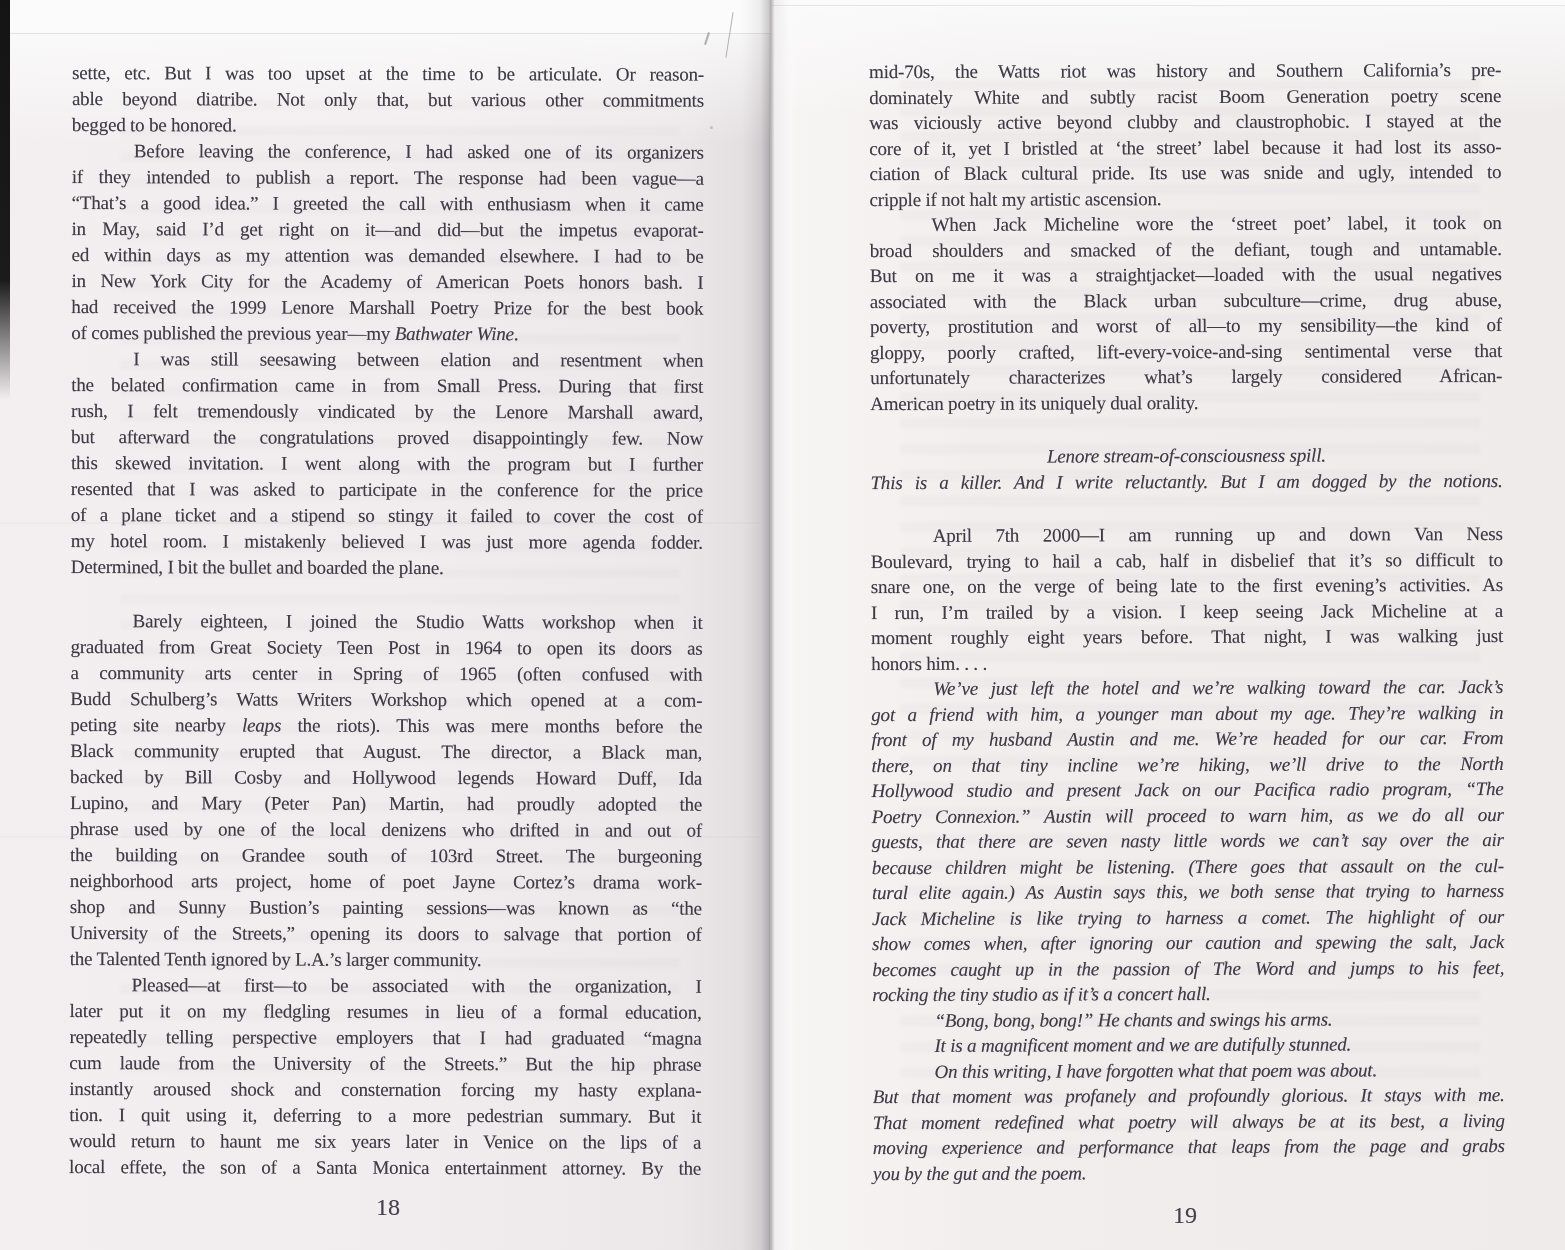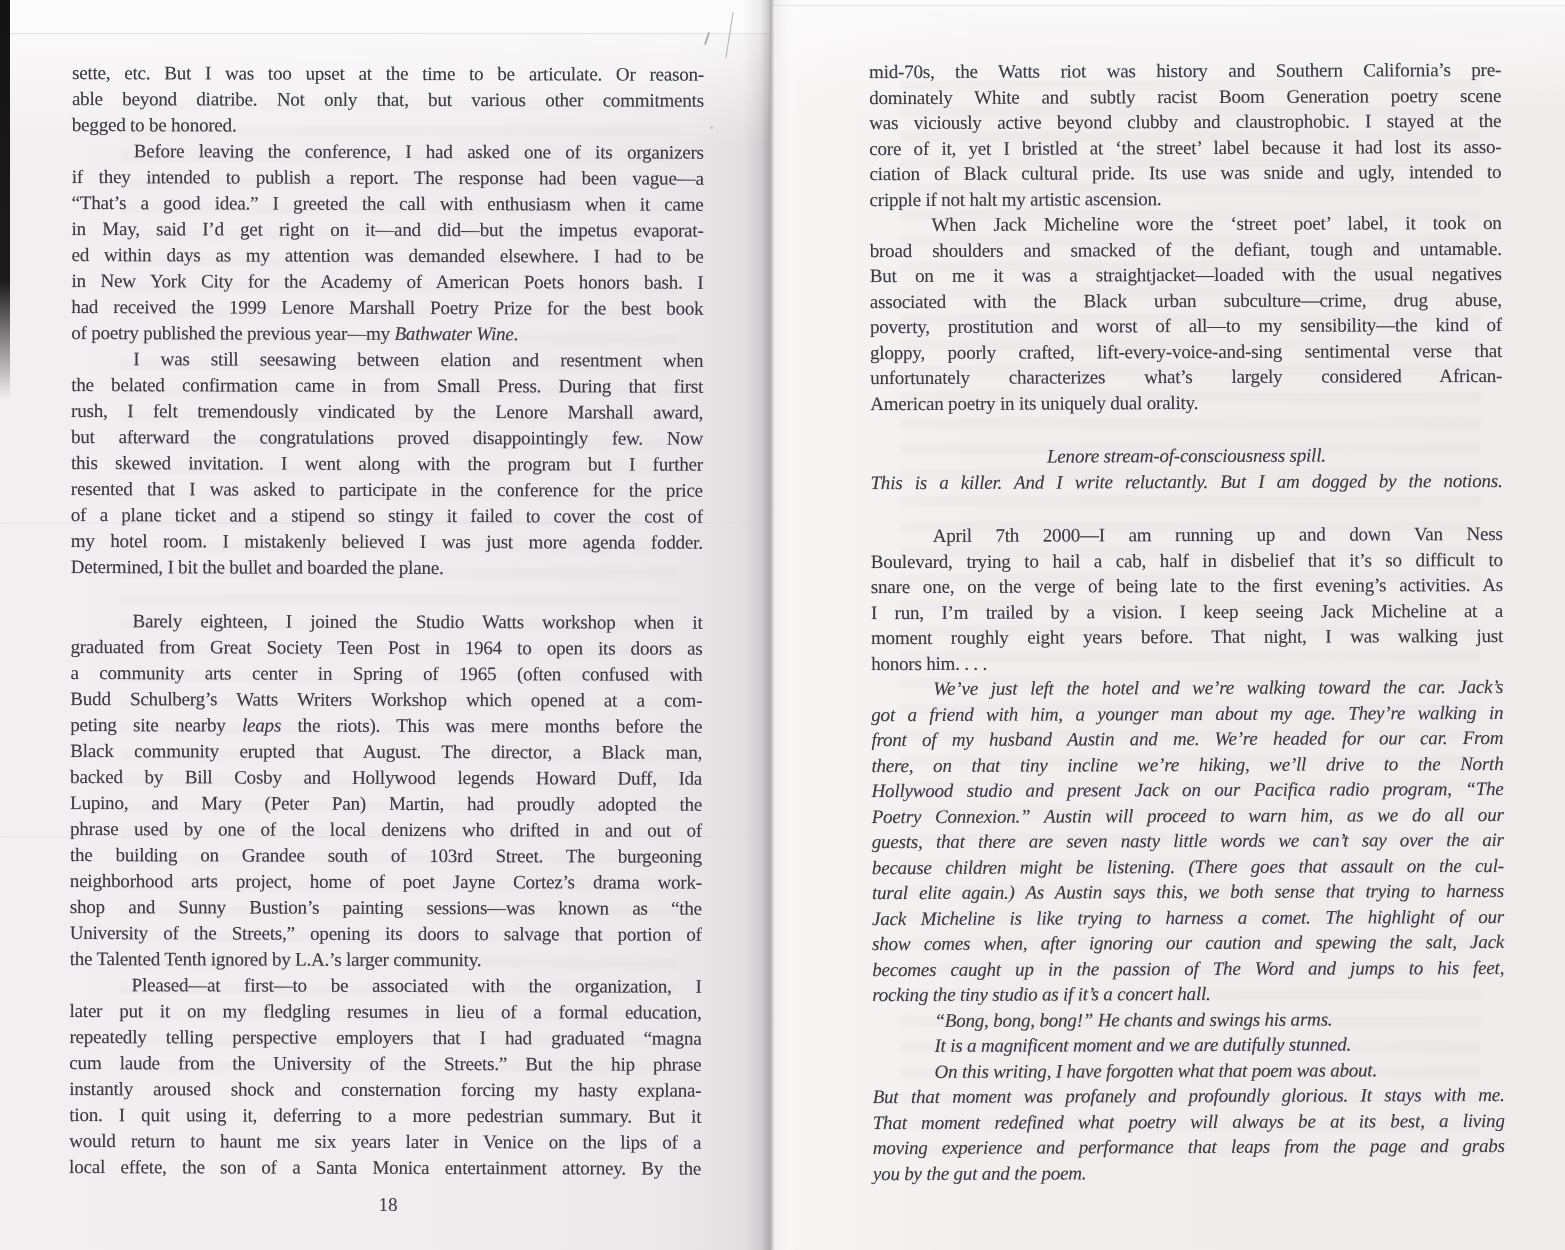--- a/index.html
+++ b/index.html
@@ -53,21 +53,21 @@
   .line { text-align:justify; text-align-last:justify; }
   .line.last   { text-align-last:left; }
   .line.center { text-align:center; text-align-last:center; }
   .line.indent { text-indent:62px; }
   .line.gap    { margin-top:28px; }
   .line.italic { font-style:italic; }
   em { font-style:italic; }
 
   .pagenum {
     position:absolute; width:632px; text-align:center;
-    font-size:19px; color:#46414c; text-shadow:0.2px 0.2px 0.6px rgba(58,53,68,.35);
+    font-size:24px; color:#46414c; text-shadow:0.2px 0.2px 0.6px rgba(58,53,68,.35);
   }
   .pn-left  { left:72px;  top:1194px; }
   .pn-right { left:869px; top:1202px; }
 </style>
 </head>
 <body>
 
 <div class="spread">
   <div class="page left">
     <div class="page-topfade"></div>
@@ -90,21 +90,21 @@
       <div class="line"><span>sette, etc. But I was too upset at the time to be articulate. Or reason-</span></div>
       <div class="line"><span>able beyond diatribe. Not only that, but various other commitments</span></div>
       <div class="line last"><span>begged to be honored.</span></div>
       <div class="line indent"><span>Before leaving the conference, I had asked one of its organizers</span></div>
       <div class="line"><span>if they intended to publish a report. The response had been vague—a</span></div>
       <div class="line"><span>“That’s a good idea.” I greeted the call with enthusiasm when it came</span></div>
       <div class="line"><span>in May, said I’d get right on it—and did—but the impetus evaporat-</span></div>
       <div class="line"><span>ed within days as my attention was demanded elsewhere. I had to be</span></div>
       <div class="line"><span>in New York City for the Academy of American Poets honors bash. I</span></div>
       <div class="line"><span>had received the 1999 Lenore Marshall Poetry Prize for the best book</span></div>
-      <div class="line last"><span>of poetry published the previous year—my </span><em>Bathwater Wine</em><span>.</span></div>
+      <div class="line last"><span>of comes published the previous year—my </span><em>Bathwater Wine</em><span>.</span></div>
       <div class="line indent"><span>I was still seesawing between elation and resentment when</span></div>
       <div class="line"><span>the belated confirmation came in from Small Press. During that first</span></div>
       <div class="line"><span>rush, I felt tremendously vindicated by the Lenore Marshall award,</span></div>
       <div class="line"><span>but afterward the congratulations proved disappointingly few. Now</span></div>
       <div class="line"><span>this skewed invitation. I went along with the program but I further</span></div>
       <div class="line"><span>resented that I was asked to participate in the conference for the price</span></div>
       <div class="line"><span>of a plane ticket and a stipend so stingy it failed to cover the cost of</span></div>
       <div class="line"><span>my hotel room. I mistakenly believed I was just more agenda fodder.</span></div>
       <div class="line last"><span>Determined, I bit the bullet and boarded the plane.</span></div>
       <div class="line indent gap"><span>Barely eighteen, I joined the Studio Watts workshop when it</span></div>
@@ -169,13 +169,14 @@
       <div class="line indent last italic"><span>“Bong, bong, bong!” He chants and swings his arms.</span></div>
       <div class="line indent last italic"><span>It is a magnificent moment and we are dutifully stunned.</span></div>
       <div class="line indent last italic"><span>On this writing, I have forgotten what that poem was about.</span></div>
       <div class="line italic"><span>But that moment was profanely and profoundly glorious. It stays with me.</span></div>
       <div class="line italic"><span>That moment redefined what poetry will always be at its best, a living</span></div>
       <div class="line italic"><span>moving experience and performance that leaps from the page and grabs</span></div>
       <div class="line last italic"><span>you by the gut and the poem.</span></div>
     </div>
 
   <div class="pagenum pn-left">18</div>
+  <div class="pagenum pn-right">19</div>
 </div>
 
 </body></html>

